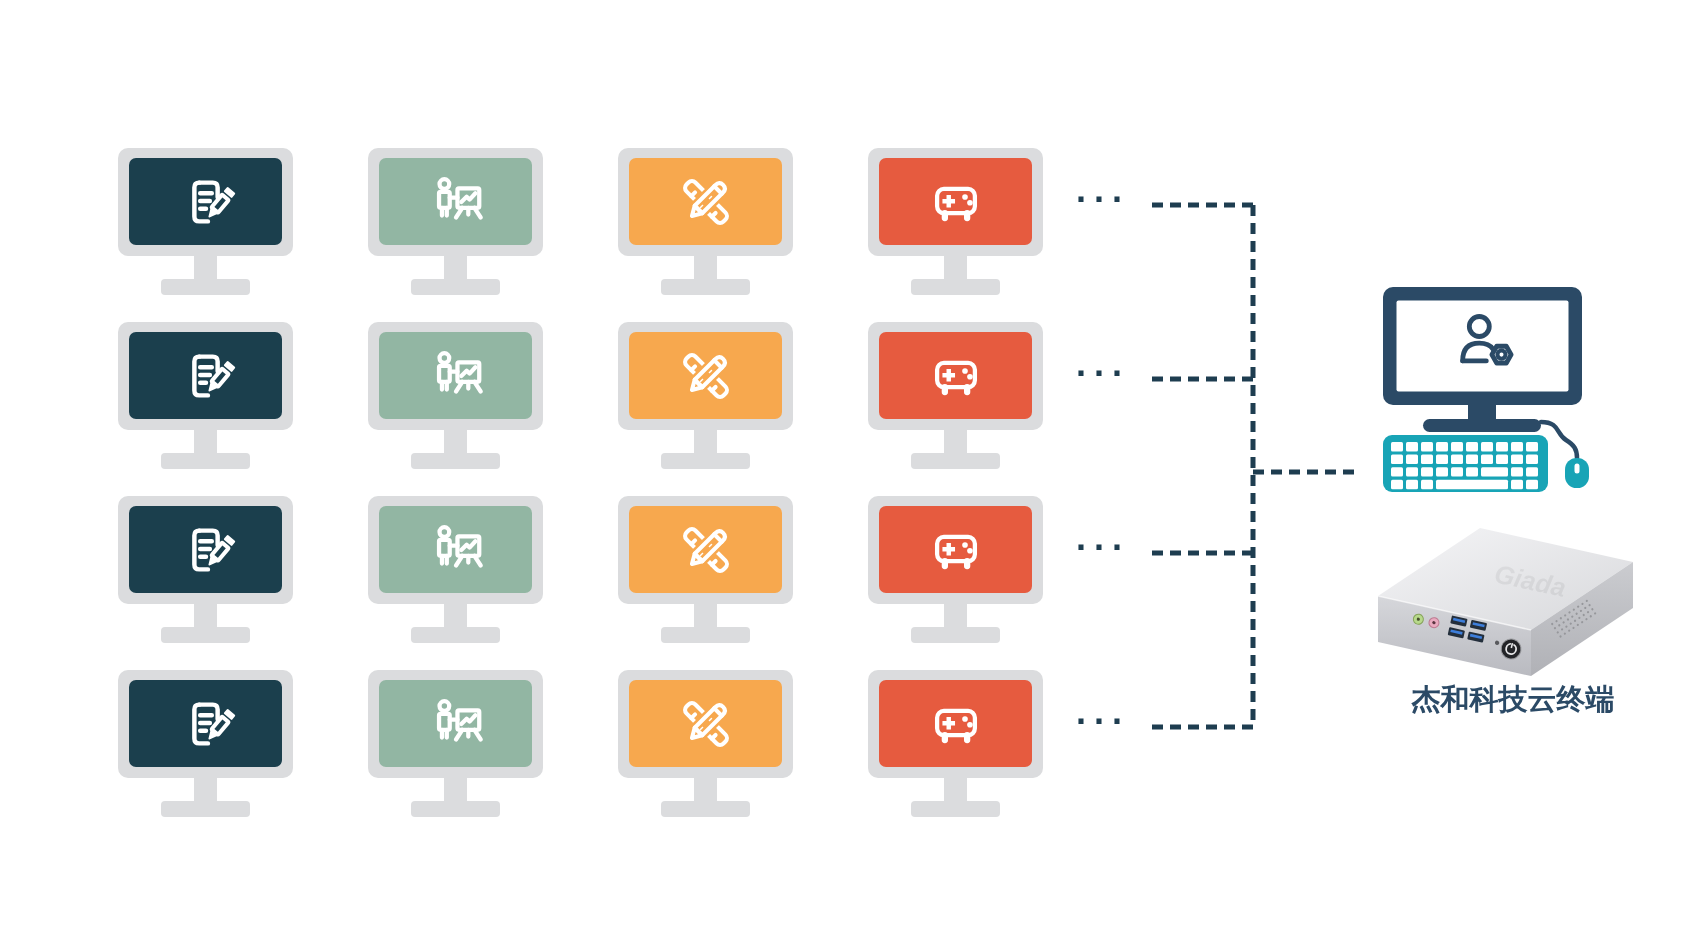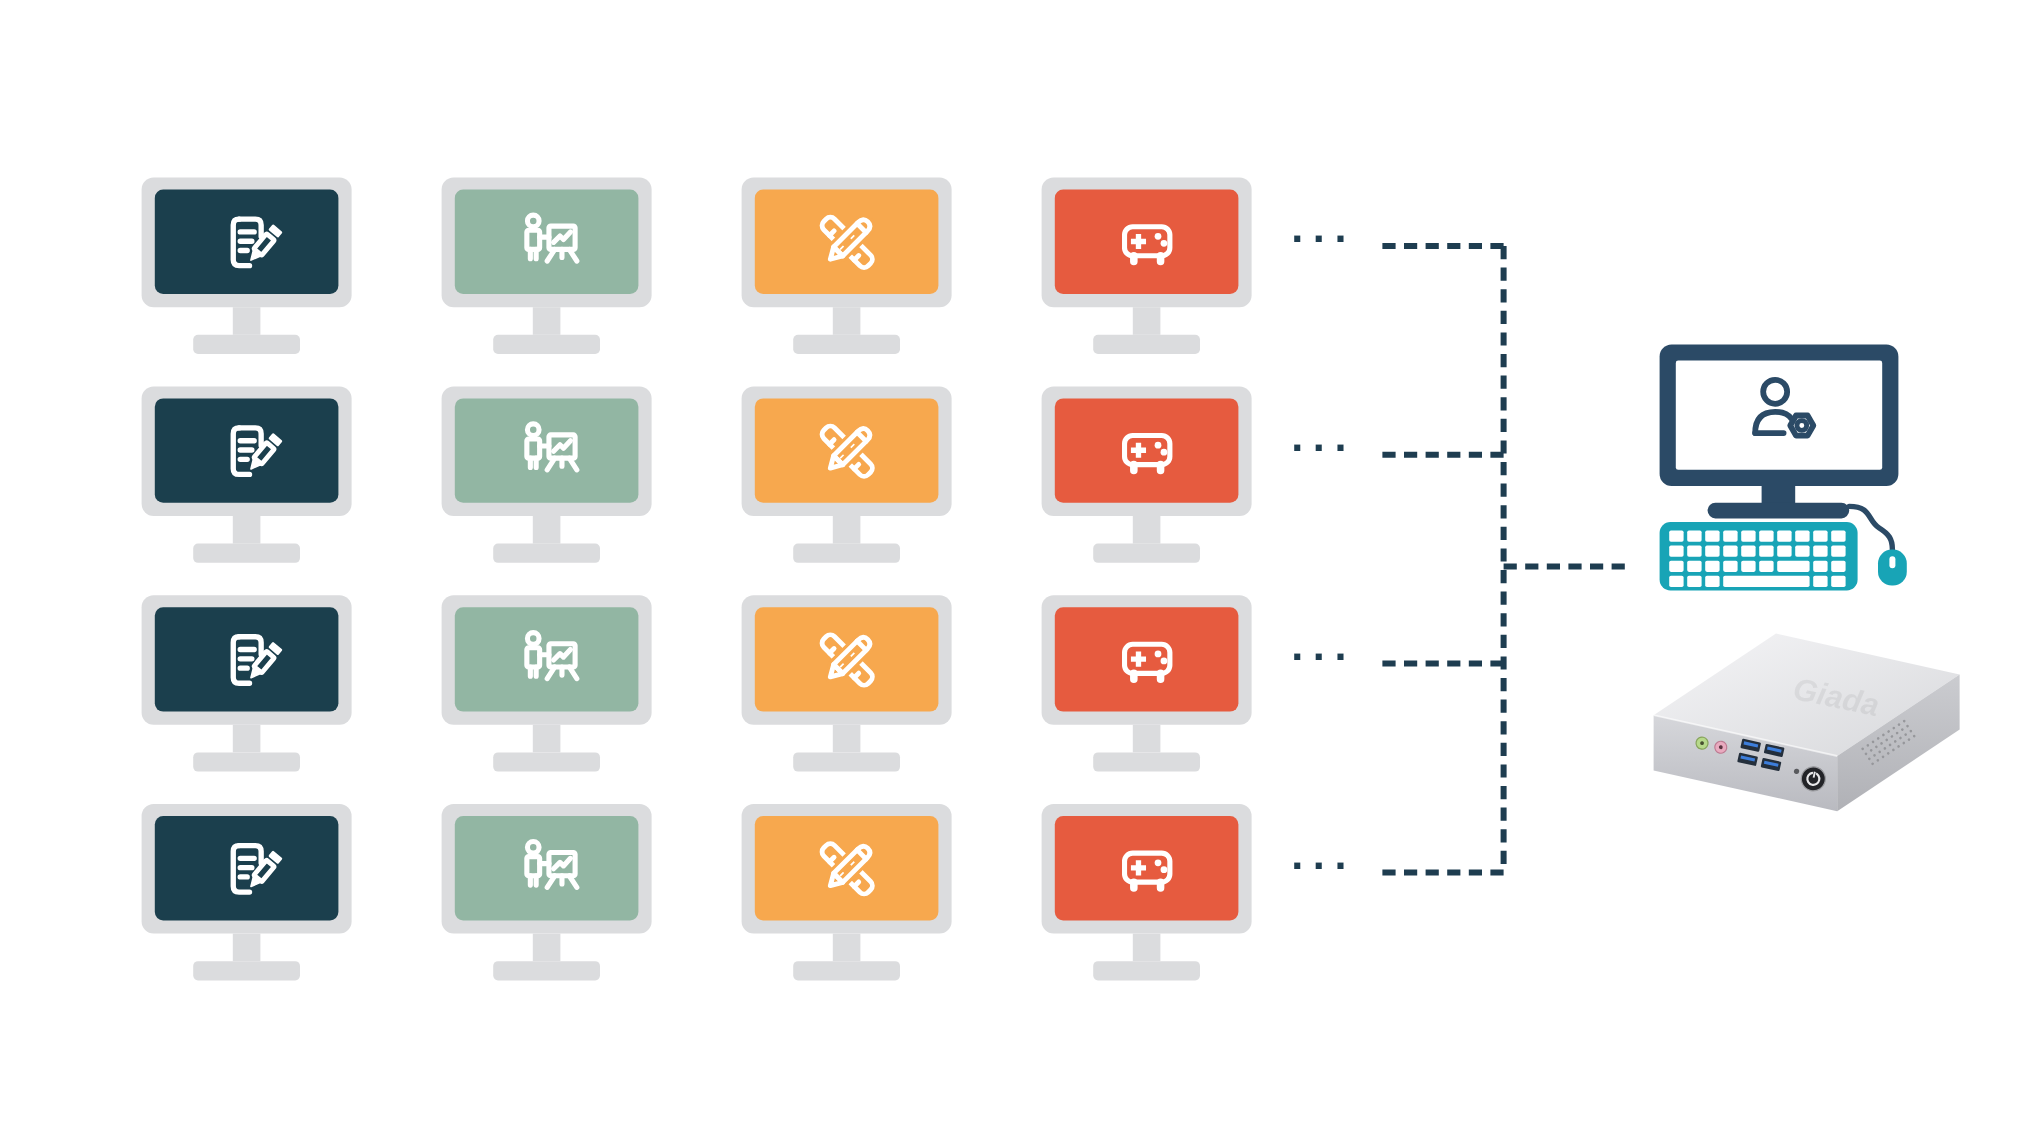--- a/index.html
+++ b/index.html
@@ -406,14 +406,15 @@
         <circle cx="16.4" cy="19" r="1.1"></circle>
         <circle cx="21.6" cy="19" r="1.1"></circle>
         <circle cx="26.8" cy="19" r="1.1"></circle>
         <circle cx="32" cy="19" r="1.1"></circle>
         <circle cx="37.2" cy="19" r="1.1"></circle>
         <circle cx="42.4" cy="19" r="1.1"></circle>
         <circle cx="47.6" cy="19" r="1.1"></circle>
       </g>
   </svg>
 
+  <div class="device-label">杰和科技云终端</div>
 
 </div>
 
 </body></html>

